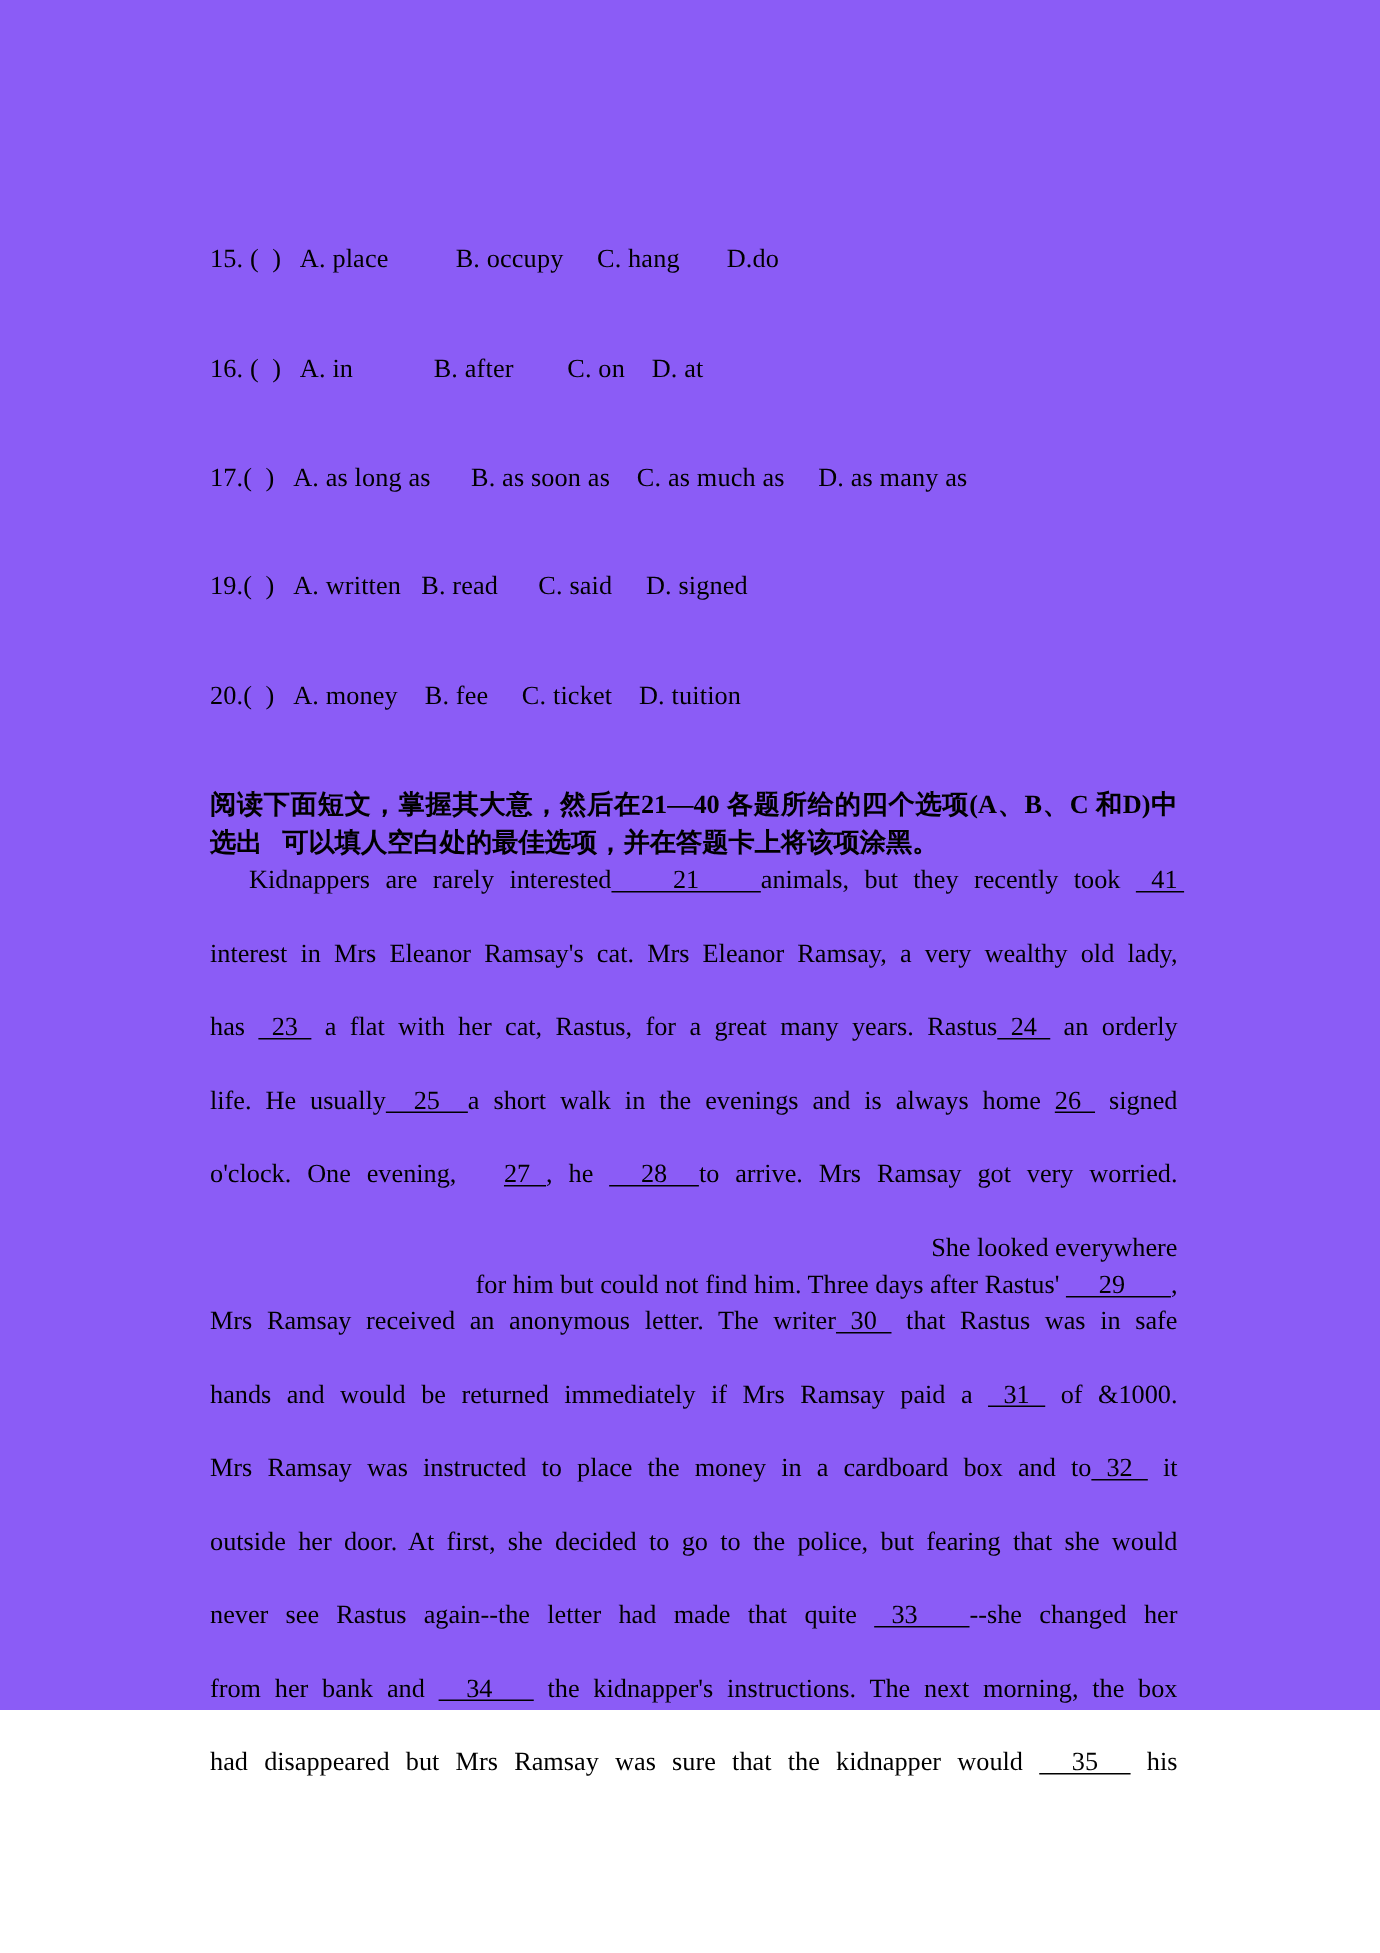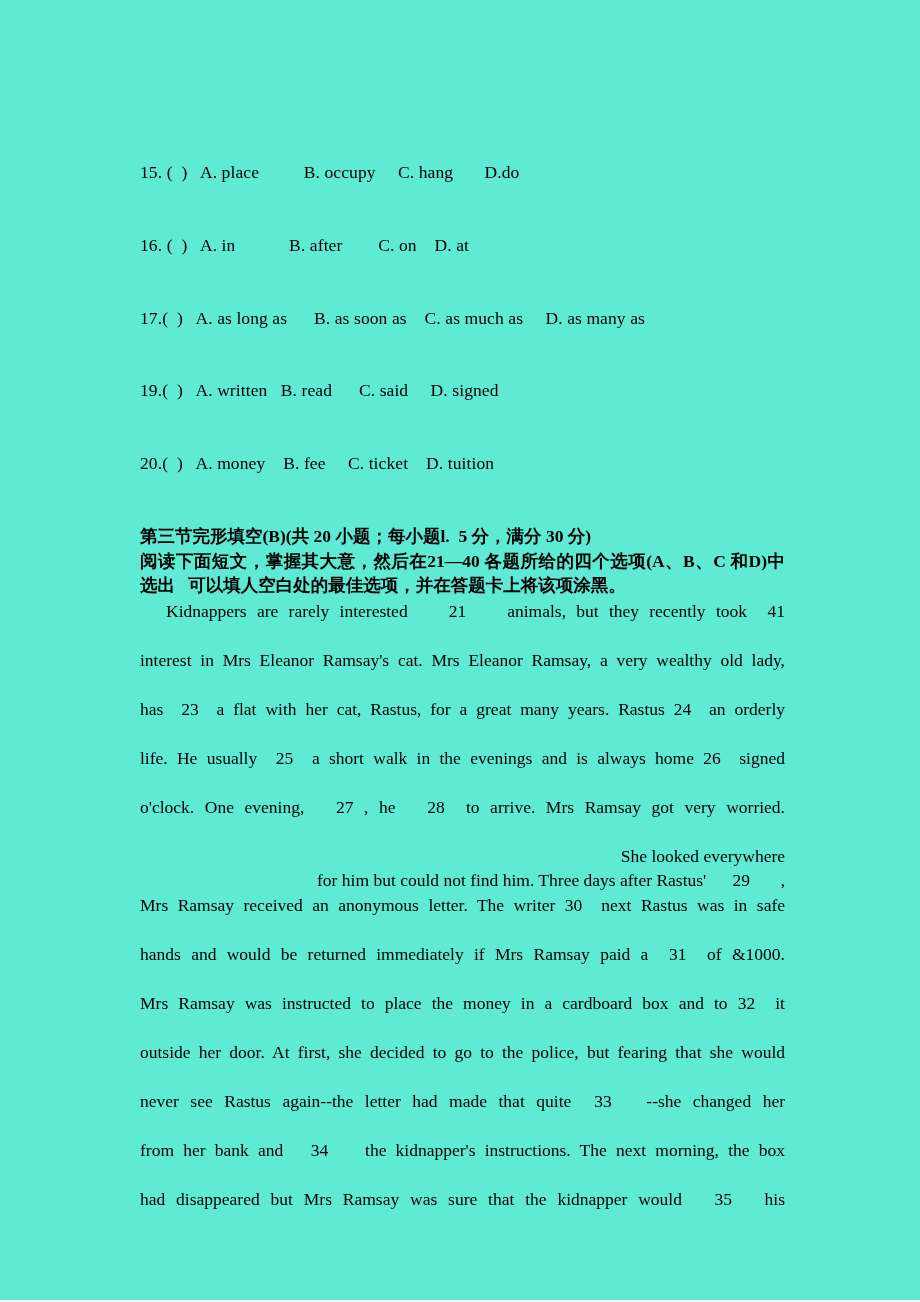--- a/index.html
+++ b/index.html
@@ -14,22 +14,22 @@
     position: relative;
     font-family: "Liberation Serif", "DejaVu Serif", serif;
     color: #000000;
     overflow: hidden;
   }
   .page {
     position: absolute;
     left: 0;
     top: 0;
     width: 920px;
-    height: 1300px;
-    background: #5eead4;
+    height: 1140px;
+    background: #8b5cf6;
   }
   .content {
     position: absolute;
     left: 140px;
     top: 112px;
     width: 645px;
   }
 
   
   .mcq-top {
@@ -72,20 +72,21 @@
     text-indent: 26px;
   }
   
   .p-line.just::after {
     content: "";
     display: inline-block;
     width: 100%;
     height: 0;
   }
   .blank {
+    text-decoration: underline;
     text-underline-offset: 2px;
   }
   .mcq-row {
     white-space: pre;
   }
 </style>
 </head>
 <body>
 
 <div class="page">
@@ -93,33 +94,32 @@
 
     <div class="mcq-top">
       <div class="mcq-row">15. (  )   A. place          B. occupy     C. hang       D.do</div>
       <div class="mcq-row">16. (  )   A. in            B. after        C. on    D. at</div>
       <div class="mcq-row">17.(  )   A. as long as      B. as soon as    C. as much as     D. as many as</div>
       <div class="mcq-row">19.(  )   A. written   B. read      C. said     D. signed</div>
       <div class="mcq-row">20.(  )   A. money    B. fee     C. ticket    D. tuition</div>
     </div>
 
     <div class="instructions">
-      <div class="instr-line">第三节完形填空(B)(共 20 小题；每小题l.  5 分，满分 30 分)</div>
       <div class="instr-line l2">阅读下面短文，掌握其大意，然后在21—40 各题所给的四个选项(A、B、C 和D)中选出   可以填人空白处的最佳选项，并在答题卡上将该项涂黑。</div>
     </div>
 
     <div class="passage">
         <div class="p-line just indent"><span>Kidnappers are rarely interested</span><span class="blank">    21    </span><span>animals, but they recently took </span><span class="blank"> 41 </span></div>
         <div class="p-line just"><span>interest in Mrs Eleanor Ramsay's cat. Mrs Eleanor Ramsay, a very wealthy old lady,</span></div>
         <div class="p-line just"><span>has </span><span class="blank"> 23 </span><span> a flat with her cat, Rastus, for a great many years. Rastus</span><span class="blank"> 24 </span><span> an orderly</span></div>
         <div class="p-line just"><span>life. He usually</span><span class="blank">  25  </span><span>a short walk in the evenings and is always home </span><span class="blank">26 </span><span> signed</span></div>
         <div class="p-line just"><span>o'clock. One evening,   </span><span class="blank">27 </span><span>, he </span><span class="blank">  28  </span><span>to arrive. Mrs Ramsay got very worried.</span></div>
         <div class="p-line noj"><span>She looked everywhere</span></div>
         <div class="p-line noj"><span>for him but could not find him. Three days after Rastus' </span><span class="blank">     29       </span><span>,</span></div>
-        <div class="p-line just"><span>Mrs Ramsay received an anonymous letter. The writer</span><span class="blank"> 30 </span><span> next Rastus was in safe</span></div>
+        <div class="p-line just"><span>Mrs Ramsay received an anonymous letter. The writer</span><span class="blank"> 30 </span><span> that Rastus was in safe</span></div>
         <div class="p-line just"><span>hands and would be returned immediately if Mrs Ramsay paid a </span><span class="blank"> 31 </span><span> of &amp;1000.</span></div>
         <div class="p-line just"><span>Mrs Ramsay was instructed to place the money in a cardboard box and to</span><span class="blank"> 32 </span><span> it</span></div>
         <div class="p-line just"><span>outside her door. At first, she decided to go to the police, but fearing that she would</span></div>
         <div class="p-line just"><span>never see Rastus again--the letter had made that quite </span><span class="blank"> 33   </span><span>--she changed her</span></div>
         <div class="p-line just"><span>from her bank and </span><span class="blank">  34   </span><span> the kidnapper's instructions. The next morning, the box</span></div>
         <div class="p-line just"><span>had disappeared but Mrs Ramsay was sure that the kidnapper would </span><span class="blank">  35  </span><span> his</span></div>
       </div>
 
   </div>
 </div>

